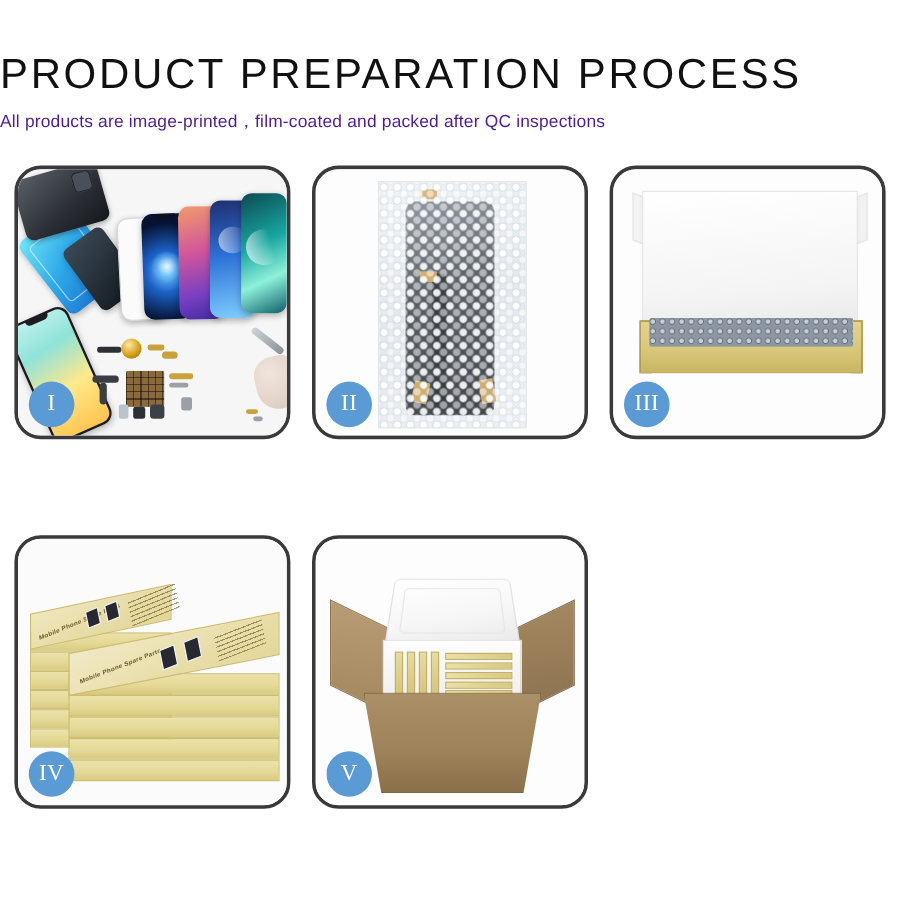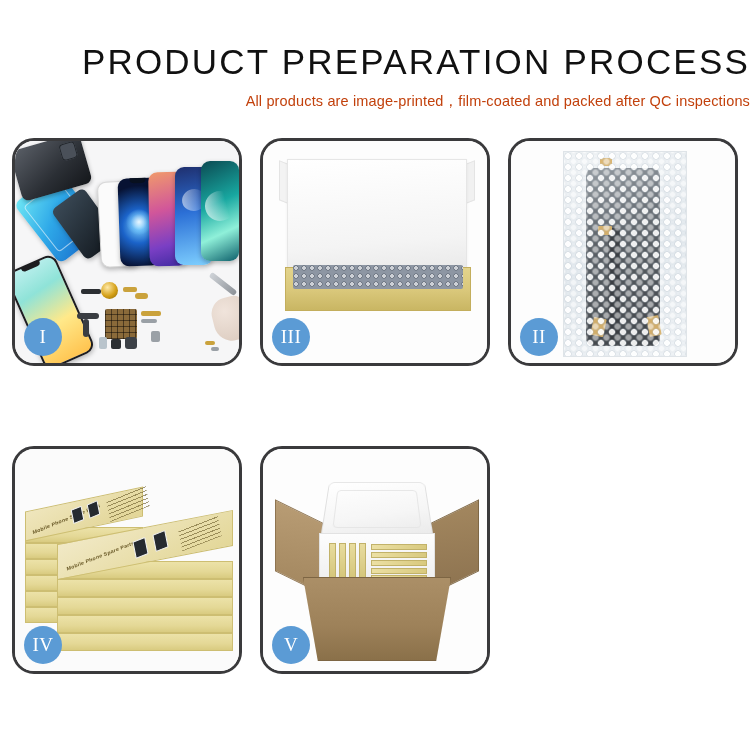--- a/index.html
+++ b/index.html
@@ -5,30 +5,30 @@
   * { box-sizing: border-box; margin: 0; padding: 0; }
   html, body {
     width: 750px; height: 750px;
     background: #ffffff;
     font-family: "Liberation Sans", sans-serif;
     overflow: hidden;
   }
   .page { position: relative; width: 750px; height: 750px; background:#fff; }
 
   
-  .header { width: 750px; padding-top: 44px; text-align: right; }
+  .header { width: 750px; padding-top: 44px; text-align: left; }
   .title {
     font-family: "Liberation Sans", sans-serif;
     font-size: 35px; font-weight: 400; color: #111;
     letter-spacing: 2.2px; line-height: 1;
     white-space: nowrap;
   }
   .subtitle {
     margin-top: 13px;
-    font-size: 14.5px; font-weight: 400; color: #c2410c;
+    font-size: 14.5px; font-weight: 400; color: #4c1d95;
     letter-spacing: .15px; white-space: nowrap;
   }
 
   
   .grid {
     position: absolute; left: 12px; top: 138px;
     width: 726px;
     display: grid;
     grid-template-columns: repeat(3, 230px);
     grid-template-rows: repeat(2, 228px);
@@ -375,45 +375,45 @@
         <div class="chip gold" style="left:190px;top:200px;width:10px;height:4px;"></div>
         <div class="chip silver" style="left:196px;top:206px;width:8px;height:4px;"></div>
         <div class="tweezer"></div>
         <div class="hand"></div>
         <div class="badge">I</div>
       </div>
     </div>
 
     <div class="panel">
       <div class="stage">
-        <div class="p3bg"></div>
-        <div class="lid3flapL"></div>
-        <div class="lid3flapR"></div>
-        <div class="lid3"></div>
-        <div class="tray3corner" style="left:22px;"></div>
-        <div class="tray3corner" style="left:198px;"></div>
-        <div class="tray3"></div>
-        <div class="tray3in"></div>
-        <div class="badge">III</div>
-      </div>
-    </div>
-
-    <div class="panel">
-      <div class="stage">
         <div class="p2bg"></div>
         <div class="bubblebag">
           <div class="innerpart"></div>
           <div class="tape" style="left:36px;top:6px;width:12px;height:8px;"></div>
           <div class="tape" style="left:34px;top:74px;width:14px;height:9px;"></div>
           <div class="tape" style="left:28px;top:166px;width:13px;height:18px;transform:rotate(12deg);"></div>
           <div class="tape" style="left:84px;top:164px;width:12px;height:20px;transform:rotate(-10deg);"></div>
           <div class="bubbles"></div>
           <div class="bubbles off"></div>
         </div>
         <div class="badge">II</div>
+      </div>
+    </div>
+
+    <div class="panel">
+      <div class="stage">
+        <div class="p3bg"></div>
+        <div class="lid3flapL"></div>
+        <div class="lid3flapR"></div>
+        <div class="lid3"></div>
+        <div class="tray3corner" style="left:22px;"></div>
+        <div class="tray3corner" style="left:198px;"></div>
+        <div class="tray3"></div>
+        <div class="tray3in"></div>
+        <div class="badge">III</div>
       </div>
     </div>
 
     <div class="panel">
       <div class="stage">
         <div class="p4bg"></div>
         <div class="stackwrap">
 
           <div class="ybox" style="left:4px;  top:62px;  width:118px; height:16px;"></div>
           <div class="ybox" style="left:4px;  top:78px;  width:118px; height:16px;"></div>

